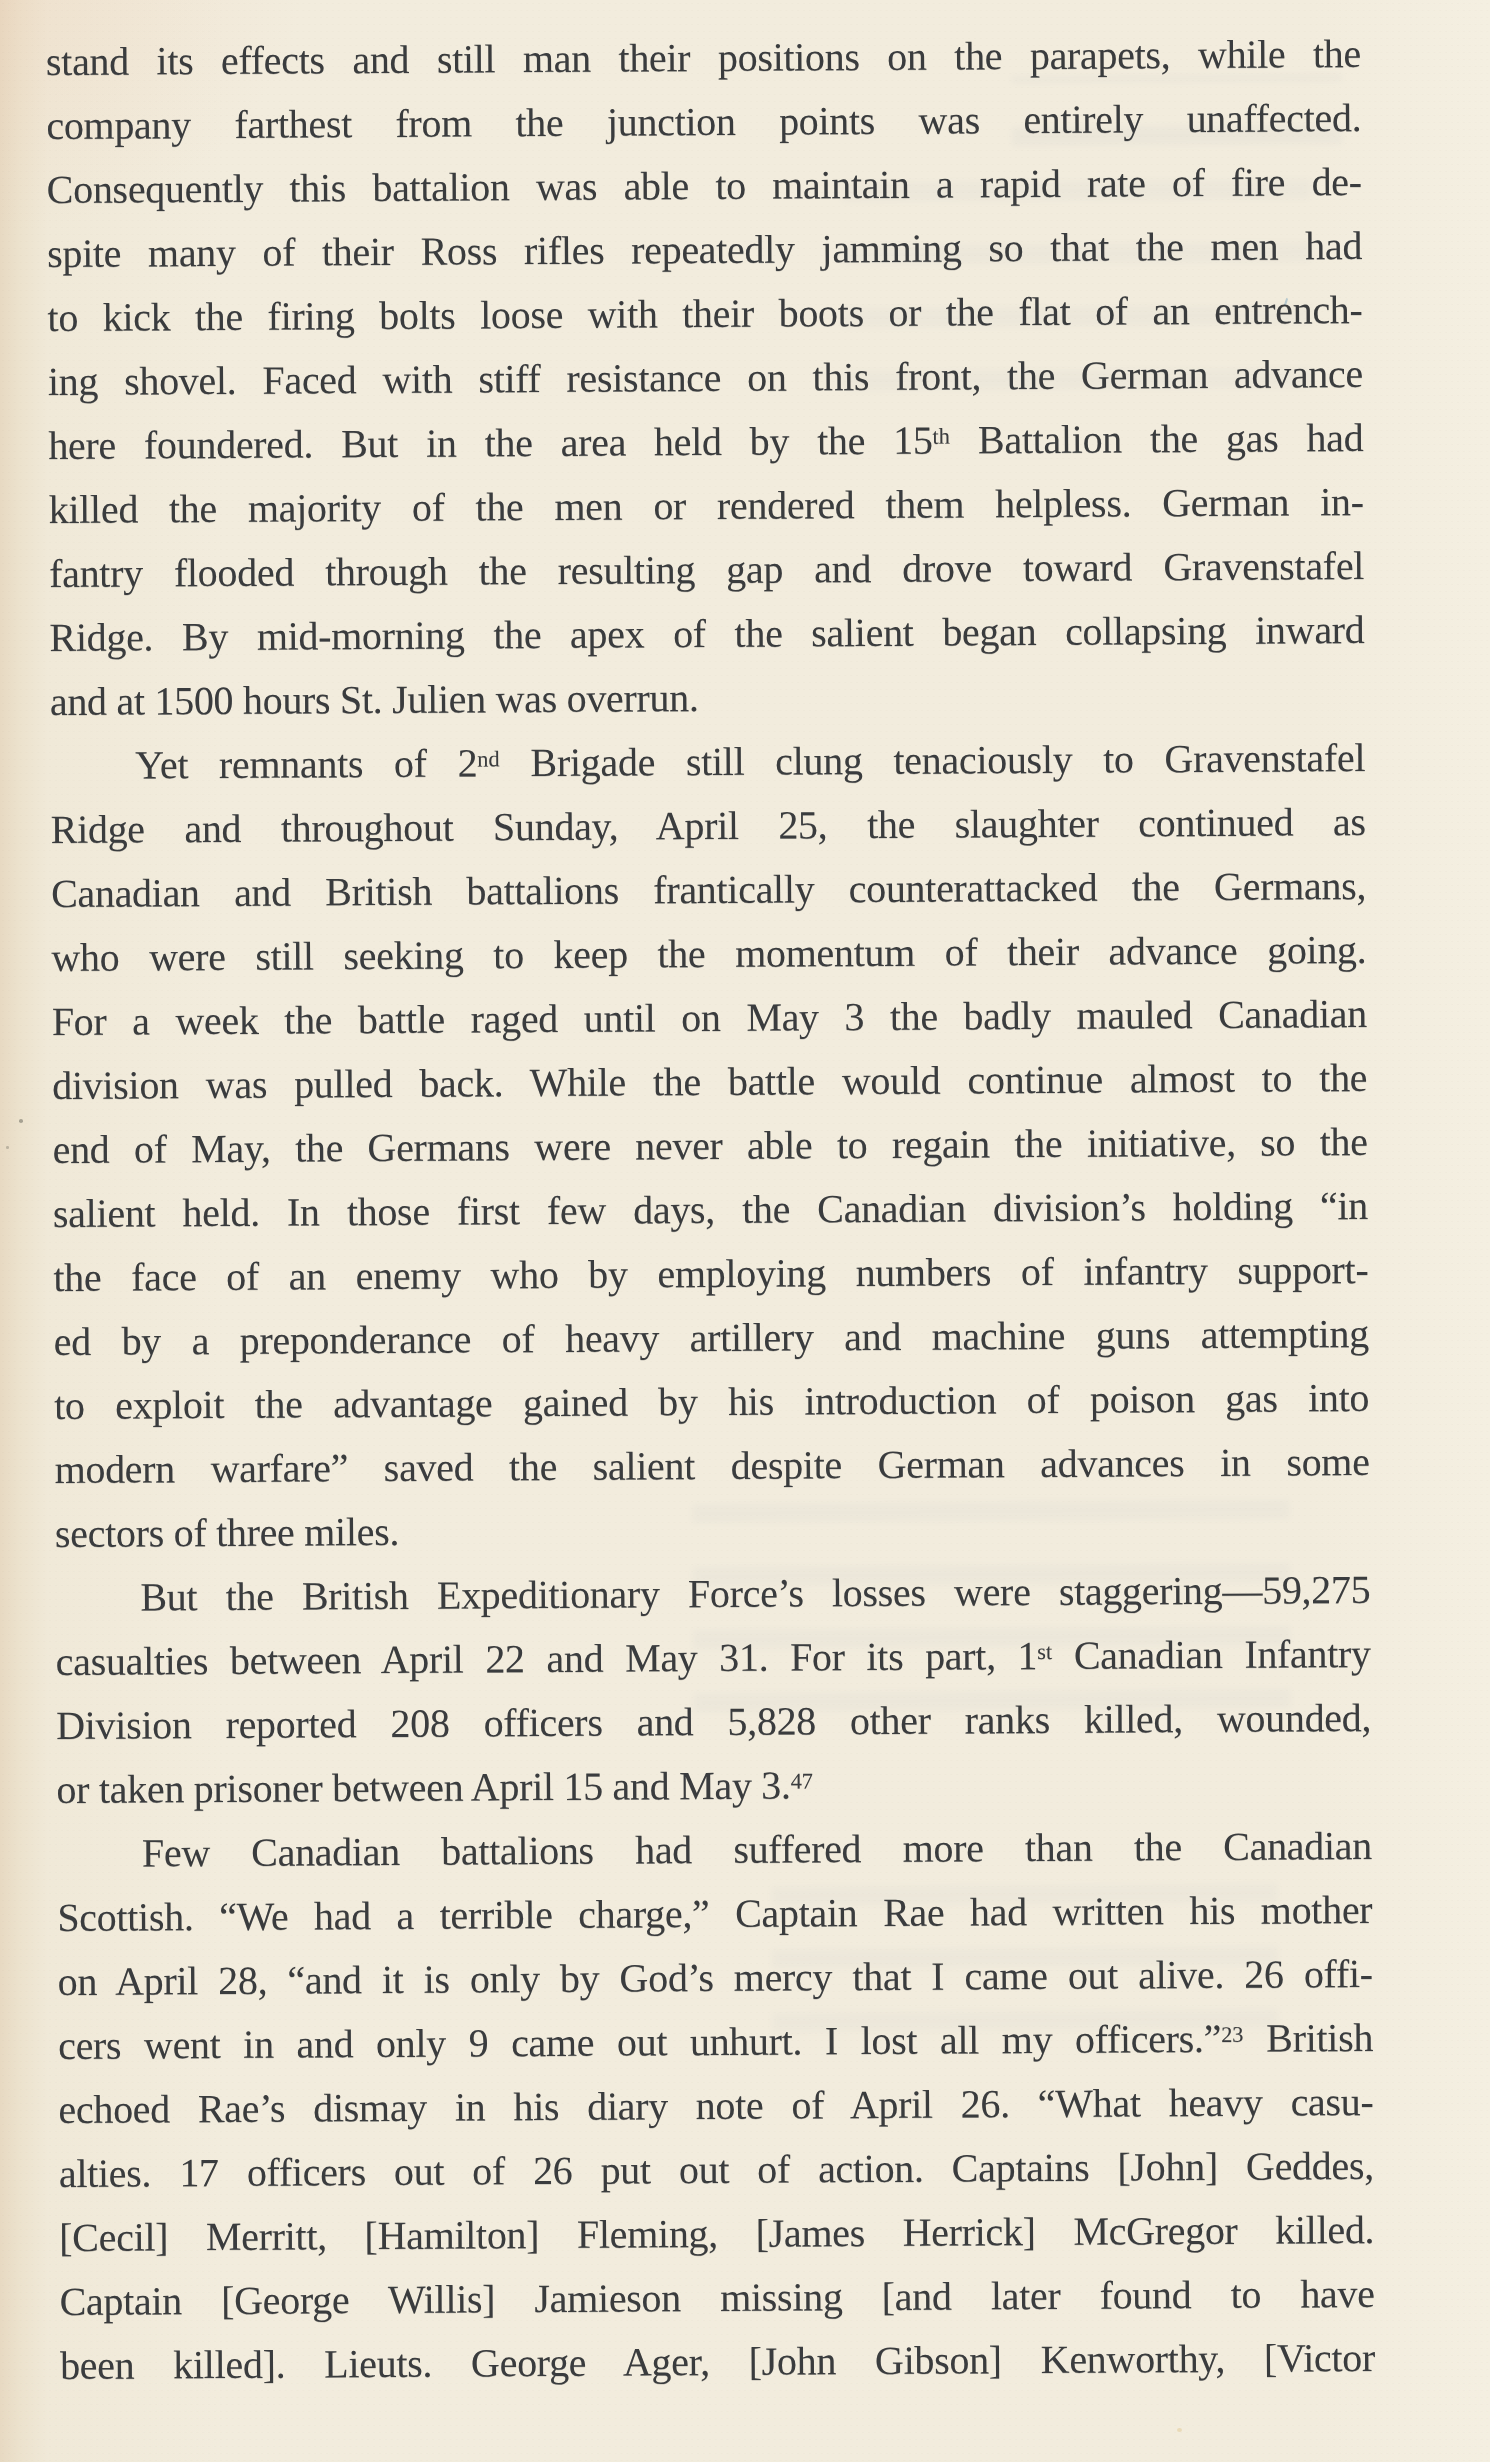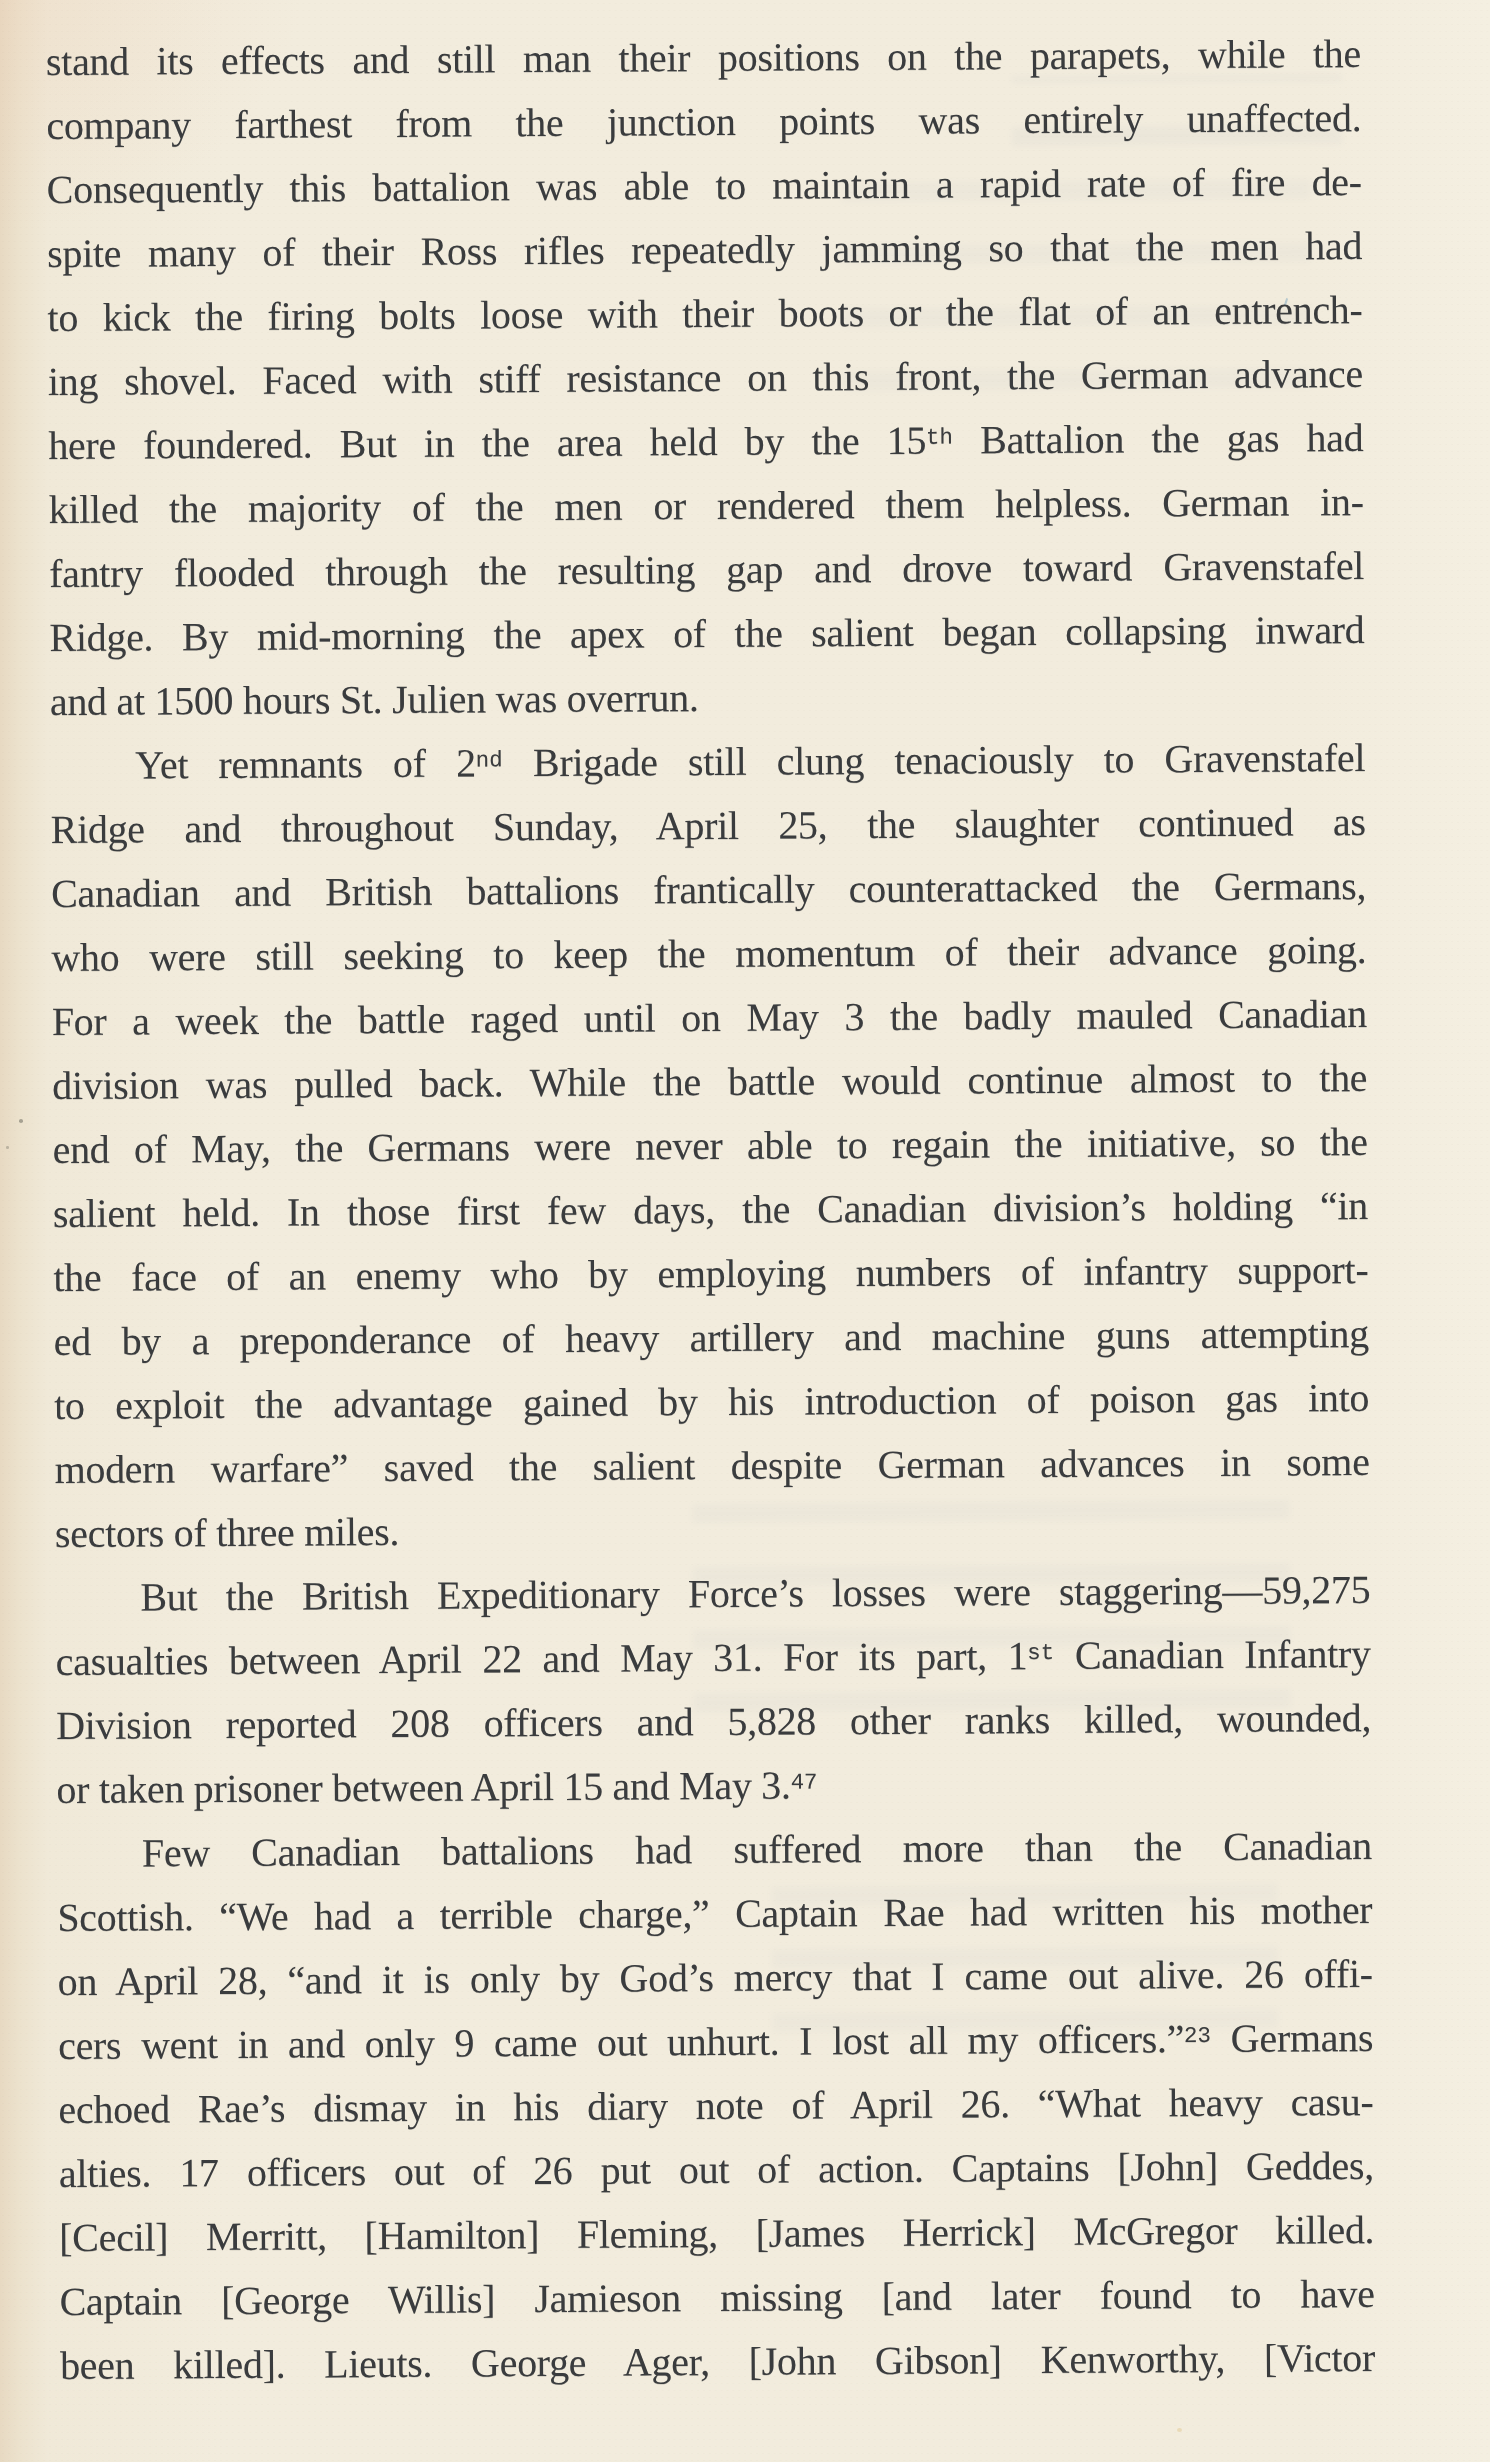--- a/index.html
+++ b/index.html
@@ -74,21 +74,20 @@
     white-space: nowrap; 
     white-space: normal;
   }
   .line.end { text-align-last: left; }
   .line.indent { text-indent: 85px; }
   .sup {
     font-size: 0.56em;
     position: relative;
     top: -0.44em;
     letter-spacing: 0;
-    font-family: Liberation Mono, monospace;
   }
 </style>
 </head>
 <body>
 
 <div class="page">
   <div class="grain"></div>
   <div class="ghost g1"></div>
   <div class="ghost g2"></div>
   <div class="ghost g3"></div>
@@ -122,21 +121,21 @@
       <div class="line"><span>to exploit the advantage gained by his introduction of poison gas into</span></div>
       <div class="line"><span>modern warfare” saved the salient despite German advances in some</span></div>
       <div class="line end"><span>sectors of three miles.</span></div>
       <div class="line indent"><span>But the British Expeditionary Force’s losses were staggering—59,275</span></div>
       <div class="line"><span>casualties between April 22 and May 31. For its part, 1</span><span class="sup">st</span><span> Canadian Infantry</span></div>
       <div class="line"><span>Division reported 208 officers and 5,828 other ranks killed, wounded,</span></div>
       <div class="line end"><span>or taken prisoner between April 15 and May 3.</span><span class="sup">47</span></div>
       <div class="line indent"><span>Few Canadian battalions had suffered more than the Canadian</span></div>
       <div class="line"><span>Scottish. “We had a terrible charge,” Captain Rae had written his mother</span></div>
       <div class="line"><span>on April 28, “and it is only by God’s mercy that I came out alive. 26 offi-</span></div>
-      <div class="line"><span>cers went in and only 9 came out unhurt. I lost all my officers.”</span><span class="sup">23</span><span> Germans</span></div>
+      <div class="line"><span>cers went in and only 9 came out unhurt. I lost all my officers.”</span><span class="sup">23</span><span> British</span></div>
       <div class="line"><span>echoed Rae’s dismay in his diary note of April 26. “What heavy casu-</span></div>
       <div class="line"><span>alties. 17 officers out of 26 put out of action. Captains [John] Geddes,</span></div>
       <div class="line"><span>[Cecil] Merritt, [Hamilton] Fleming, [James Herrick] McGregor killed.</span></div>
       <div class="line"><span>Captain [George Willis] Jamieson missing [and later found to have</span></div>
       <div class="line"><span>been killed]. Lieuts. George Ager, [John Gibson] Kenworthy, [Victor</span></div>
     </div>
 </div>
 
 
 </body></html>

